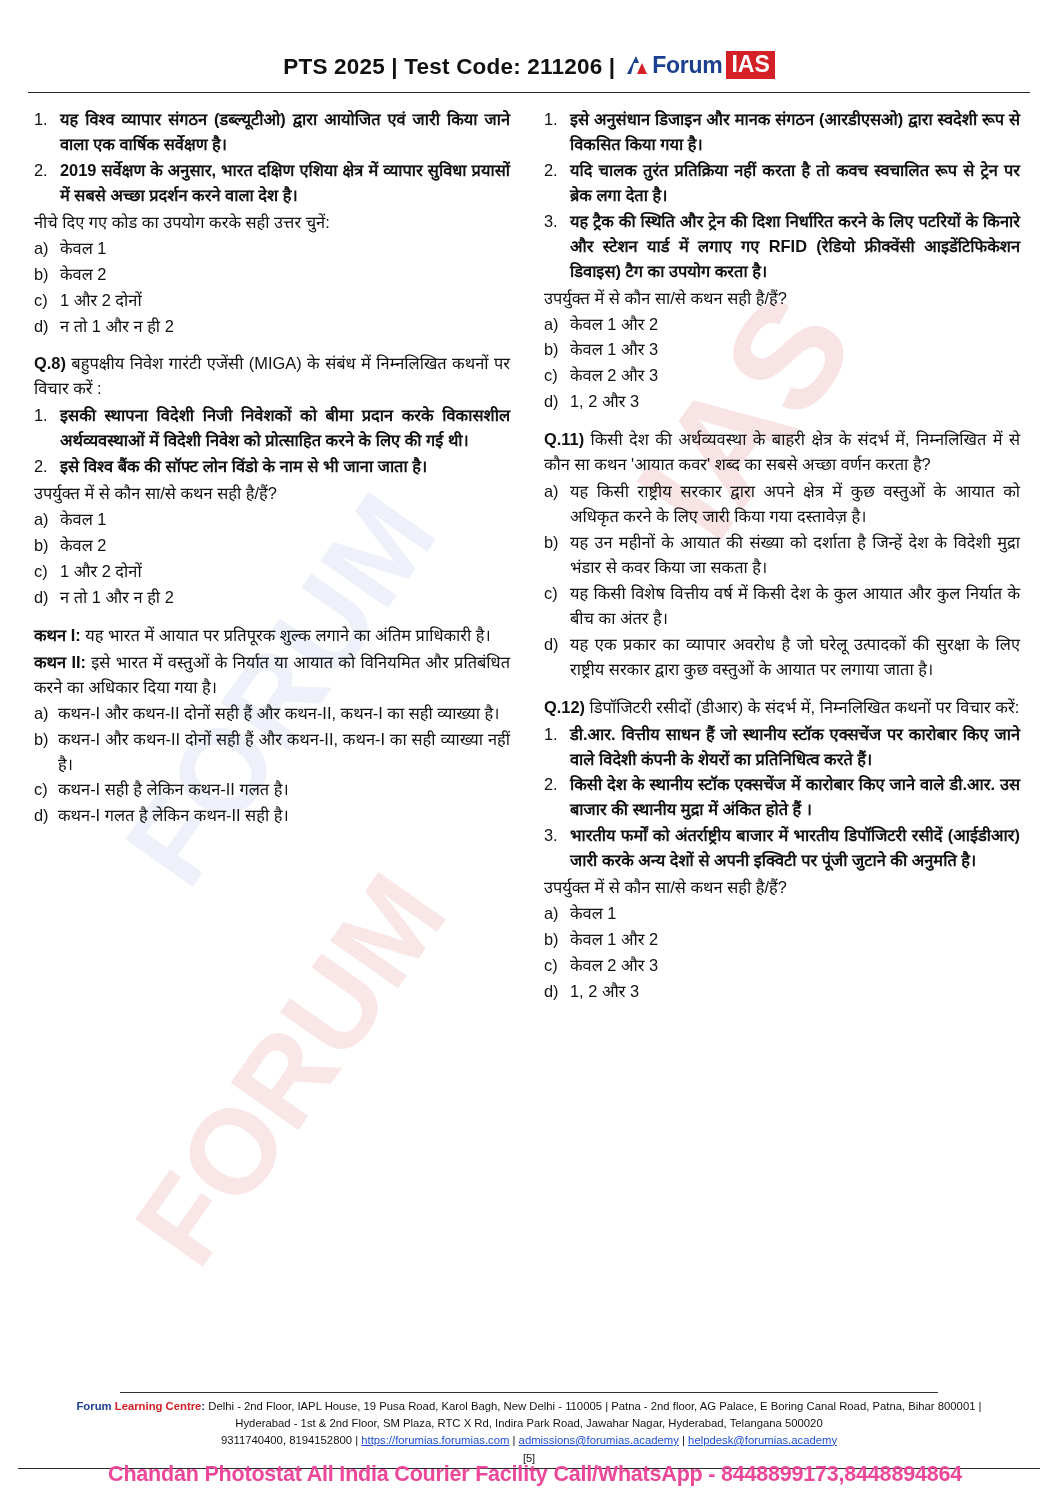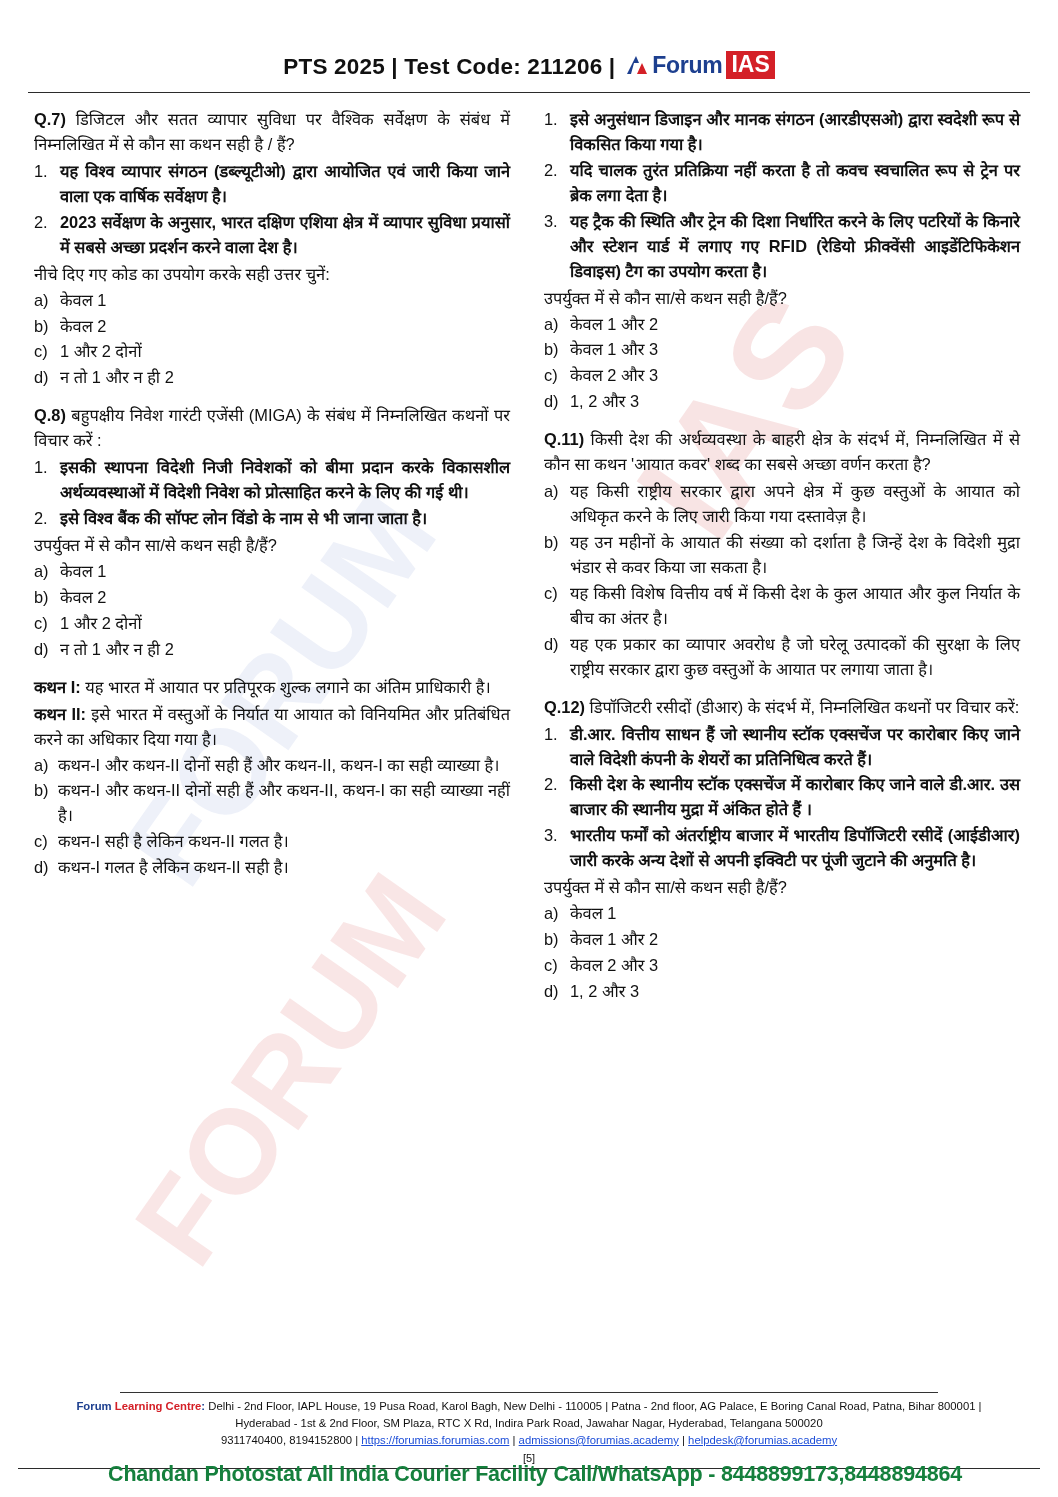--- a/index.html
+++ b/index.html
@@ -197,21 +197,21 @@
   .pagenum {
     text-align: center;
     font-size: 11px;
     margin-top: 3px;
     color: #111;
   }
   .banner {
     text-align: center;
     font-size: 21.5px;
     font-weight: bold;
-    color: #15803d;
+    color: #ec4899;
     padding: 1px 8px 10px 0;
     letter-spacing: -0.2px;
     margin-top: -12px;
     margin-left: 20px;
   }
   .banner-rule-top {
     border: 0;
     border-top: 1.4px solid #2b2b2b;
     margin: 4px 18px 4px 18px;
   }
@@ -238,32 +238,28 @@
       <span class="logo-ias">IAS</span>
     </div>
   </div>
   <hr class="header-rule">
 
   <div class="columns">
 
     <div class="col">
 
       <div class="qblock">
-        <p class="qhead">
-          <span class="qnum">Q.7)</span>
-          <span>डिजिटल और सतत व्यापार सुविधा पर वैश्विक सर्वेक्षण के संबंध में निम्नलिखित में से कौन सा कथन सही है / हैं?</span>
-        </p>
         <div class="stmt-list">
           <div class="stmt">
             <span class="marker">1.</span>
             <span class="stext">यह विश्व व्यापार संगठन (डब्ल्यूटीओ) द्वारा आयोजित एवं जारी किया जाने वाला एक वार्षिक सर्वेक्षण है।</span>
           </div>
           <div class="stmt">
             <span class="marker">2.</span>
-            <span class="stext">2023 सर्वेक्षण के अनुसार, भारत दक्षिण एशिया क्षेत्र में व्यापार सुविधा प्रयासों में सबसे अच्छा प्रदर्शन करने वाला देश है।</span>
+            <span class="stext">2019 सर्वेक्षण के अनुसार, भारत दक्षिण एशिया क्षेत्र में व्यापार सुविधा प्रयासों में सबसे अच्छा प्रदर्शन करने वाला देश है।</span>
           </div>
         </div>
         <p class="lead">नीचे दिए गए कोड का उपयोग करके सही उत्तर चुनें:</p>
         <div class="opt">
           <span class="marker">a)</span>
           <span class="otext">केवल 1</span>
         </div>
         <div class="opt">
           <span class="marker">b)</span>
           <span class="otext">केवल 2</span>

